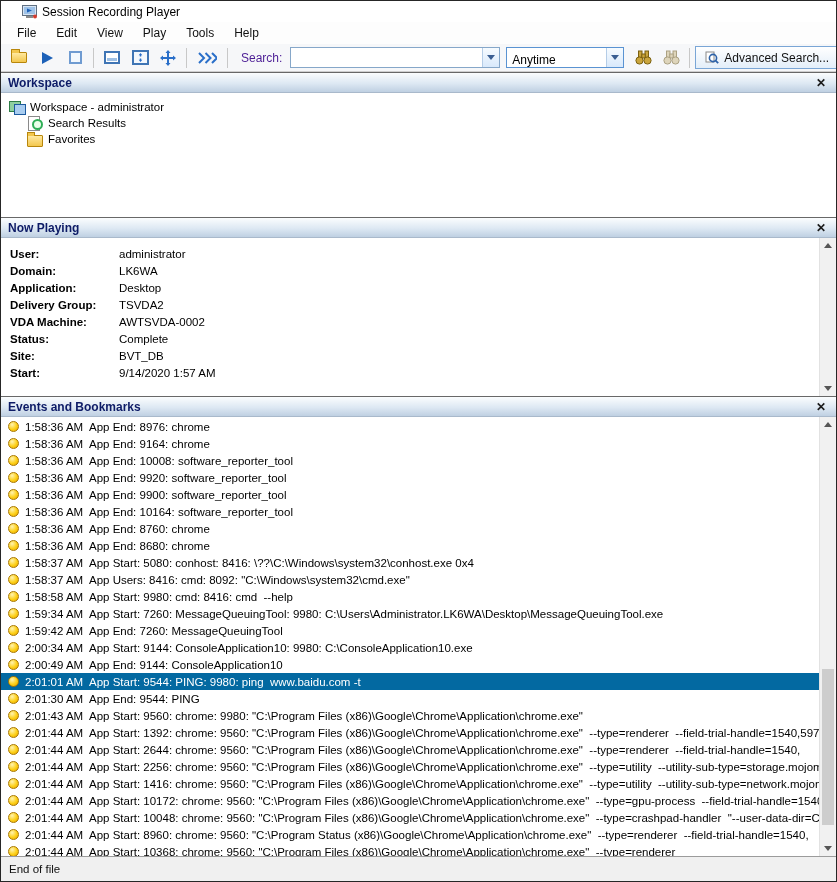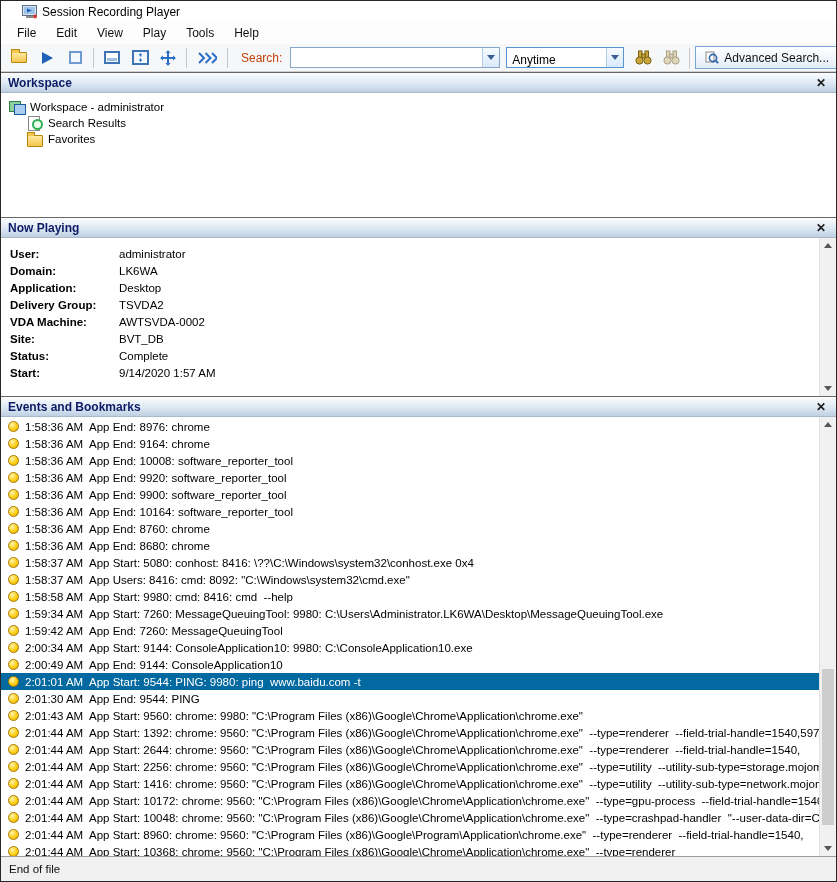--- a/index.html
+++ b/index.html
@@ -12,21 +12,21 @@
 
   
   .menubar { height: 22px; flex: none; display: flex; align-items: flex-start; background: #fdfdfd; padding-left: 6px; font-size: 12px; }
   .menu-item { padding: 4px 10px; color: #111; }
 
   
   .toolbar { height: 28px; flex: none; display: flex; align-items: center; background: #f6f7f9; border-bottom: 1px solid #cfcfcf; padding: 0 5px; gap: 2px; }
   .tb-btn { width: 26px; height: 24px; display: flex; align-items: center; justify-content: center; border: 1px solid transparent; flex: none; }
   .tb-btn.wide { width: 30px; }
   .tb-sep { width: 1px; height: 20px; background: #c8c8c8; margin: 0 3px; flex: none; }
-  .search-label { font-size: 12px; margin: 0 6px 0 8px; color: #c2410c; }
+  .search-label { font-size: 12px; margin: 0 6px 0 8px; color: #4c1d95; }
 
   .combo { height: 21px; background: #fff; border: 1px solid #86a7c9; display: flex; align-items: flex-end; font-size: 12px; padding-left: 5px; flex: none; gap: 48px; }
   .combo.search { width: 210px; }
   .combo.anytime { width: 118px; margin: 0 4px; border-color: #5a93d2; }
   .combo-value { flex: 1; overflow: hidden; white-space: nowrap; }
   .combo-arrow { width: 17px; height: 100%; display: flex; align-items: center; justify-content: center; background: linear-gradient(#f6fbff, #d9e9fb); border-left: 1px solid #b5cde7; }
 
   .tri-down { width: 0; height: 0; border-left: 4px solid transparent; border-right: 4px solid transparent; border-top: 5px solid #3a5e92; }
   .tri-up-g { width: 0; height: 0; border-left: 4px solid transparent; border-right: 4px solid transparent; border-bottom: 5px solid #565656; }
   .tri-down-g { width: 0; height: 0; border-left: 4px solid transparent; border-right: 4px solid transparent; border-top: 5px solid #565656; }
@@ -226,26 +226,26 @@
           </div>
           <div class="np-row">
             <span class="np-label">Delivery Group:</span>
             <span class="np-value">TSVDA2</span>
           </div>
           <div class="np-row">
             <span class="np-label">VDA Machine:</span>
             <span class="np-value">AWTSVDA-0002</span>
           </div>
           <div class="np-row">
+            <span class="np-label">Status:</span>
+            <span class="np-value">Complete</span>
+          </div>
+          <div class="np-row">
             <span class="np-label">Site:</span>
             <span class="np-value">BVT_DB</span>
-          </div>
-          <div class="np-row">
-            <span class="np-label">Status:</span>
-            <span class="np-value">Complete</span>
           </div>
           <div class="np-row">
             <span class="np-label">Start:</span>
             <span class="np-value">9/14/2020 1:57 AM</span>
           </div>
         </div>
       <div class="scrollbar">
         <div class="sb-arrow">
             <i class="tri-up-g"></i>
           </div>
@@ -380,21 +380,21 @@
             <span class="event-text">App Start: 10172: chrome: 9560: "C:\Program Files (x86)\Google\Chrome\Application\chrome.exe"  --type=gpu-process  --field-trial-handle=1540,</span>
           </div>
           <div class="event-row">
             <span class="event-icon"></span>
             <span class="event-time">2:01:44 AM</span>
             <span class="event-text">App Start: 10048: chrome: 9560: "C:\Program Files (x86)\Google\Chrome\Application\chrome.exe"  --type=crashpad-handler  "--user-data-dir=C:\</span>
           </div>
           <div class="event-row">
             <span class="event-icon"></span>
             <span class="event-time">2:01:44 AM</span>
-            <span class="event-text">App Start: 8960: chrome: 9560: "C:\Program Files (x86)\Google\Program\Application\chrome.exe"  --type=renderer  --field-trial-handle=1540,</span>
+            <span class="event-text">App Start: 8960: chrome: 9560: "C:\Program Status (x86)\Google\Chrome\Application\chrome.exe"  --type=renderer  --field-trial-handle=1540,</span>
           </div>
           <div class="event-row">
             <span class="event-icon"></span>
             <span class="event-time">2:01:44 AM</span>
             <span class="event-text">App Start: 10368: chrome: 9560: "C:\Program Files (x86)\Google\Chrome\Application\chrome.exe"  --type=renderer</span>
           </div>
         </div>
       <div class="scrollbar">
         <div class="sb-arrow">
             <i class="tri-up-g"></i>

